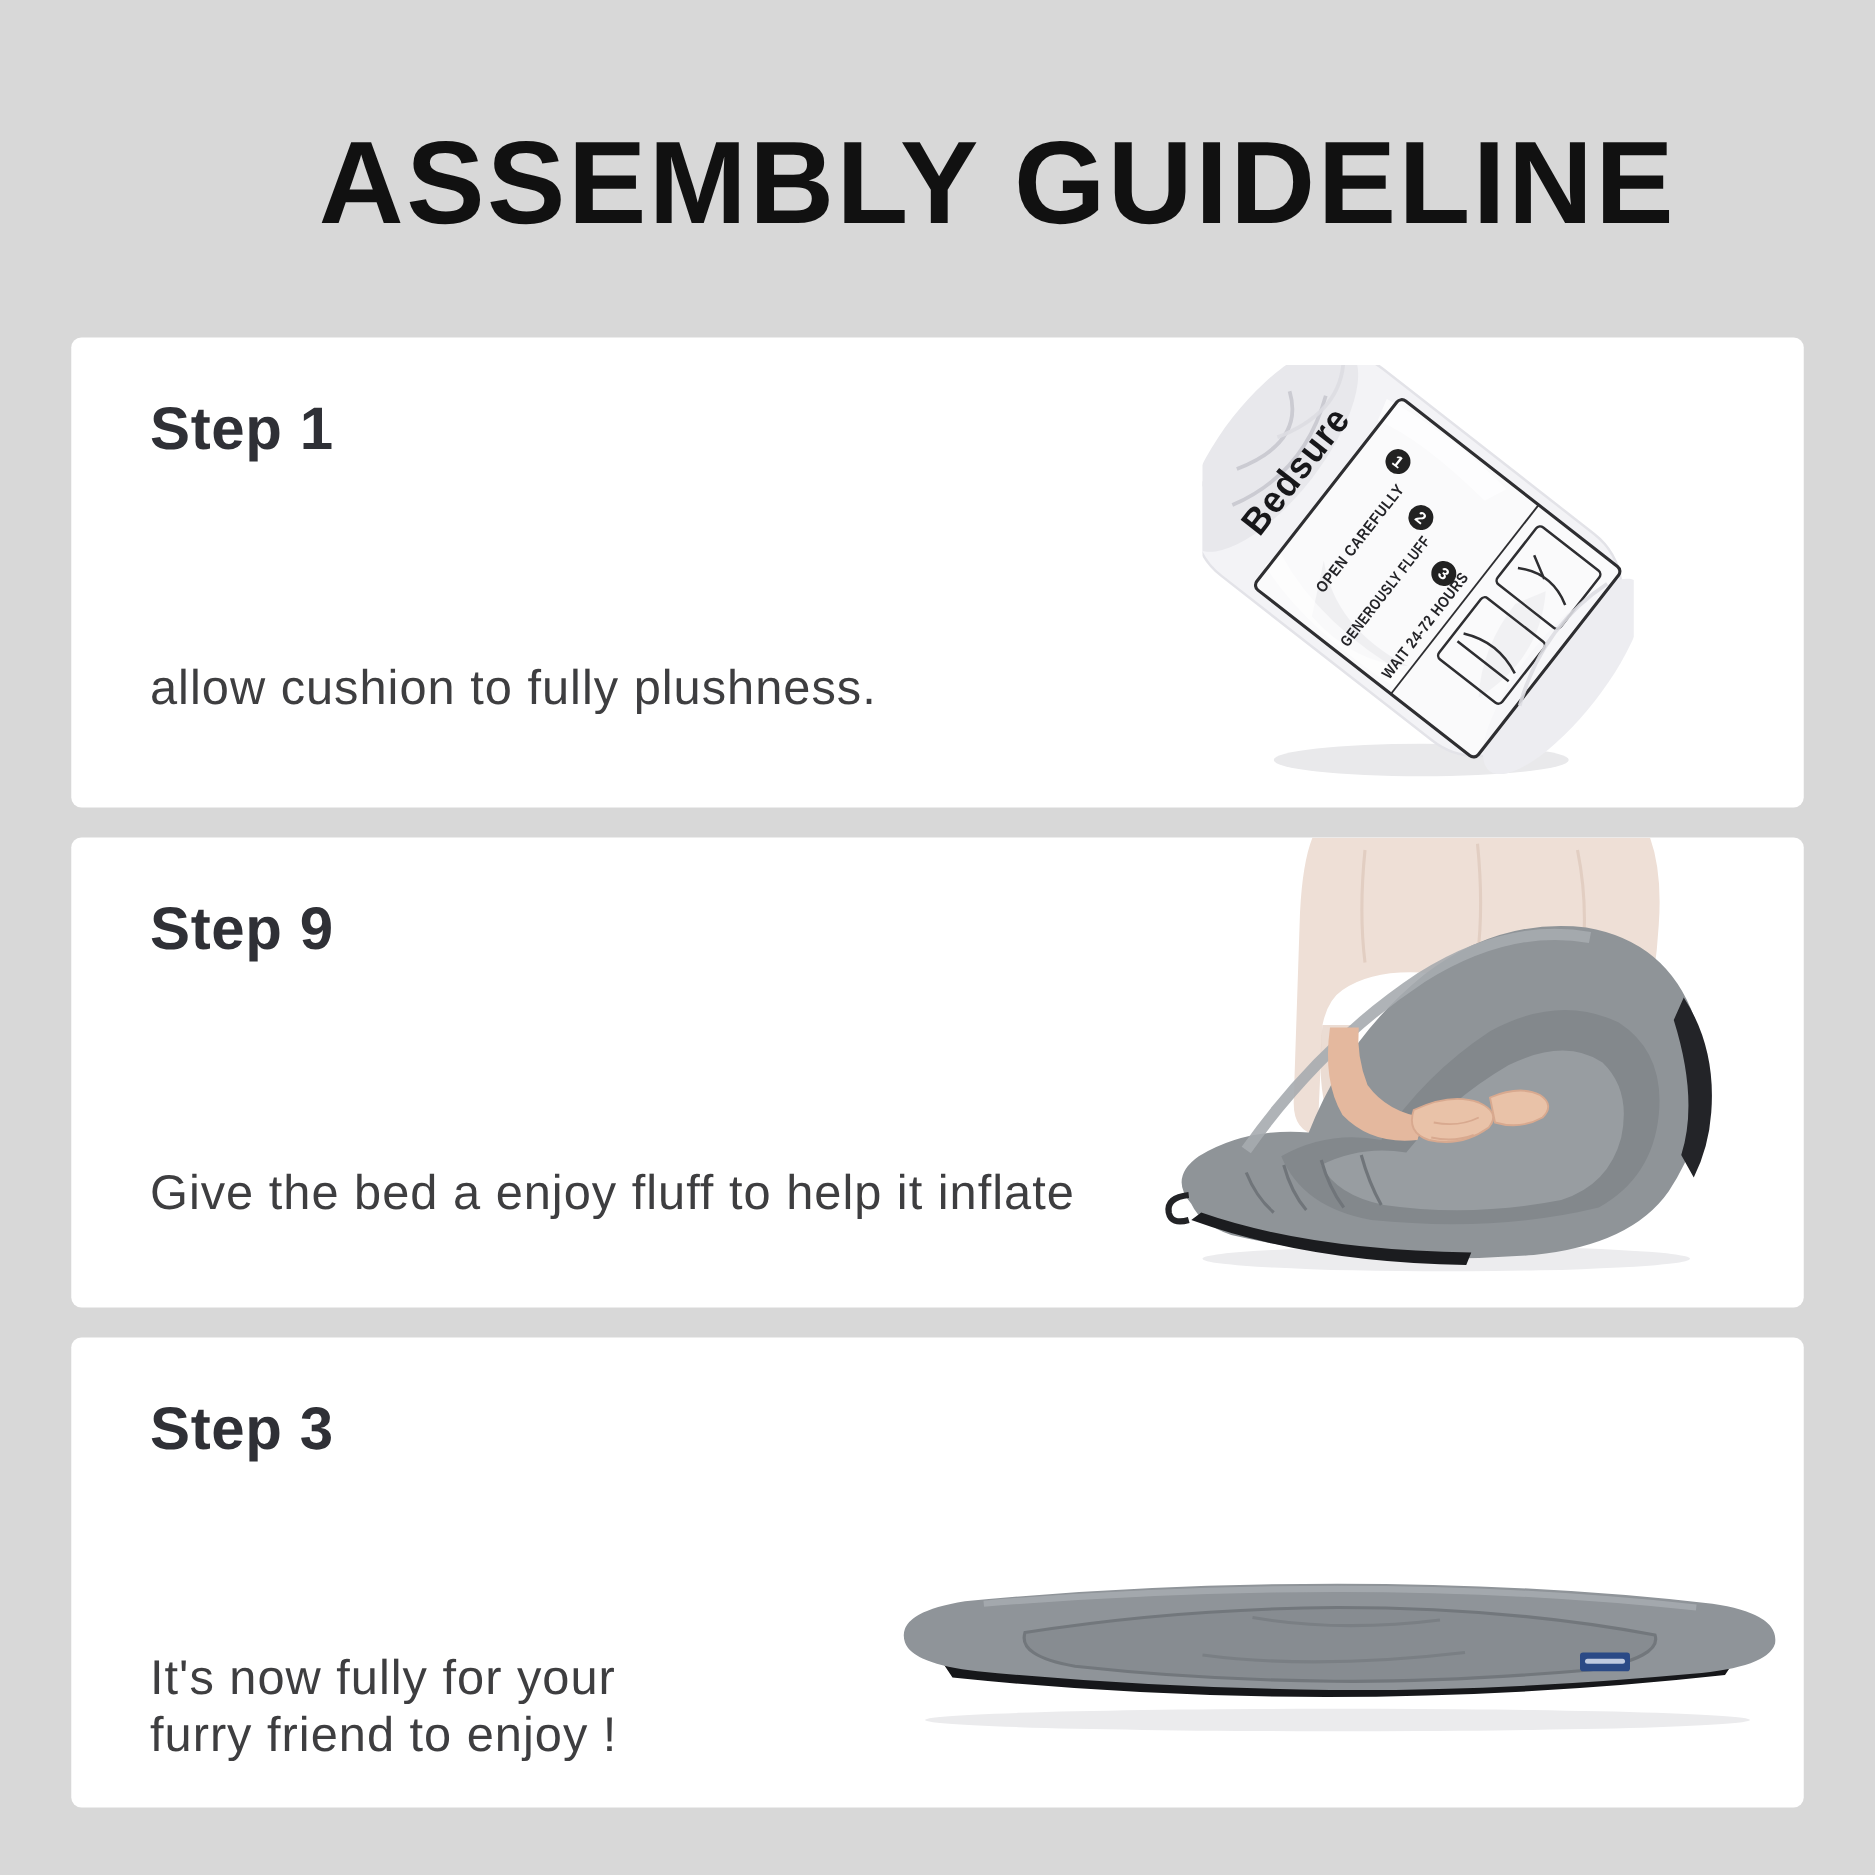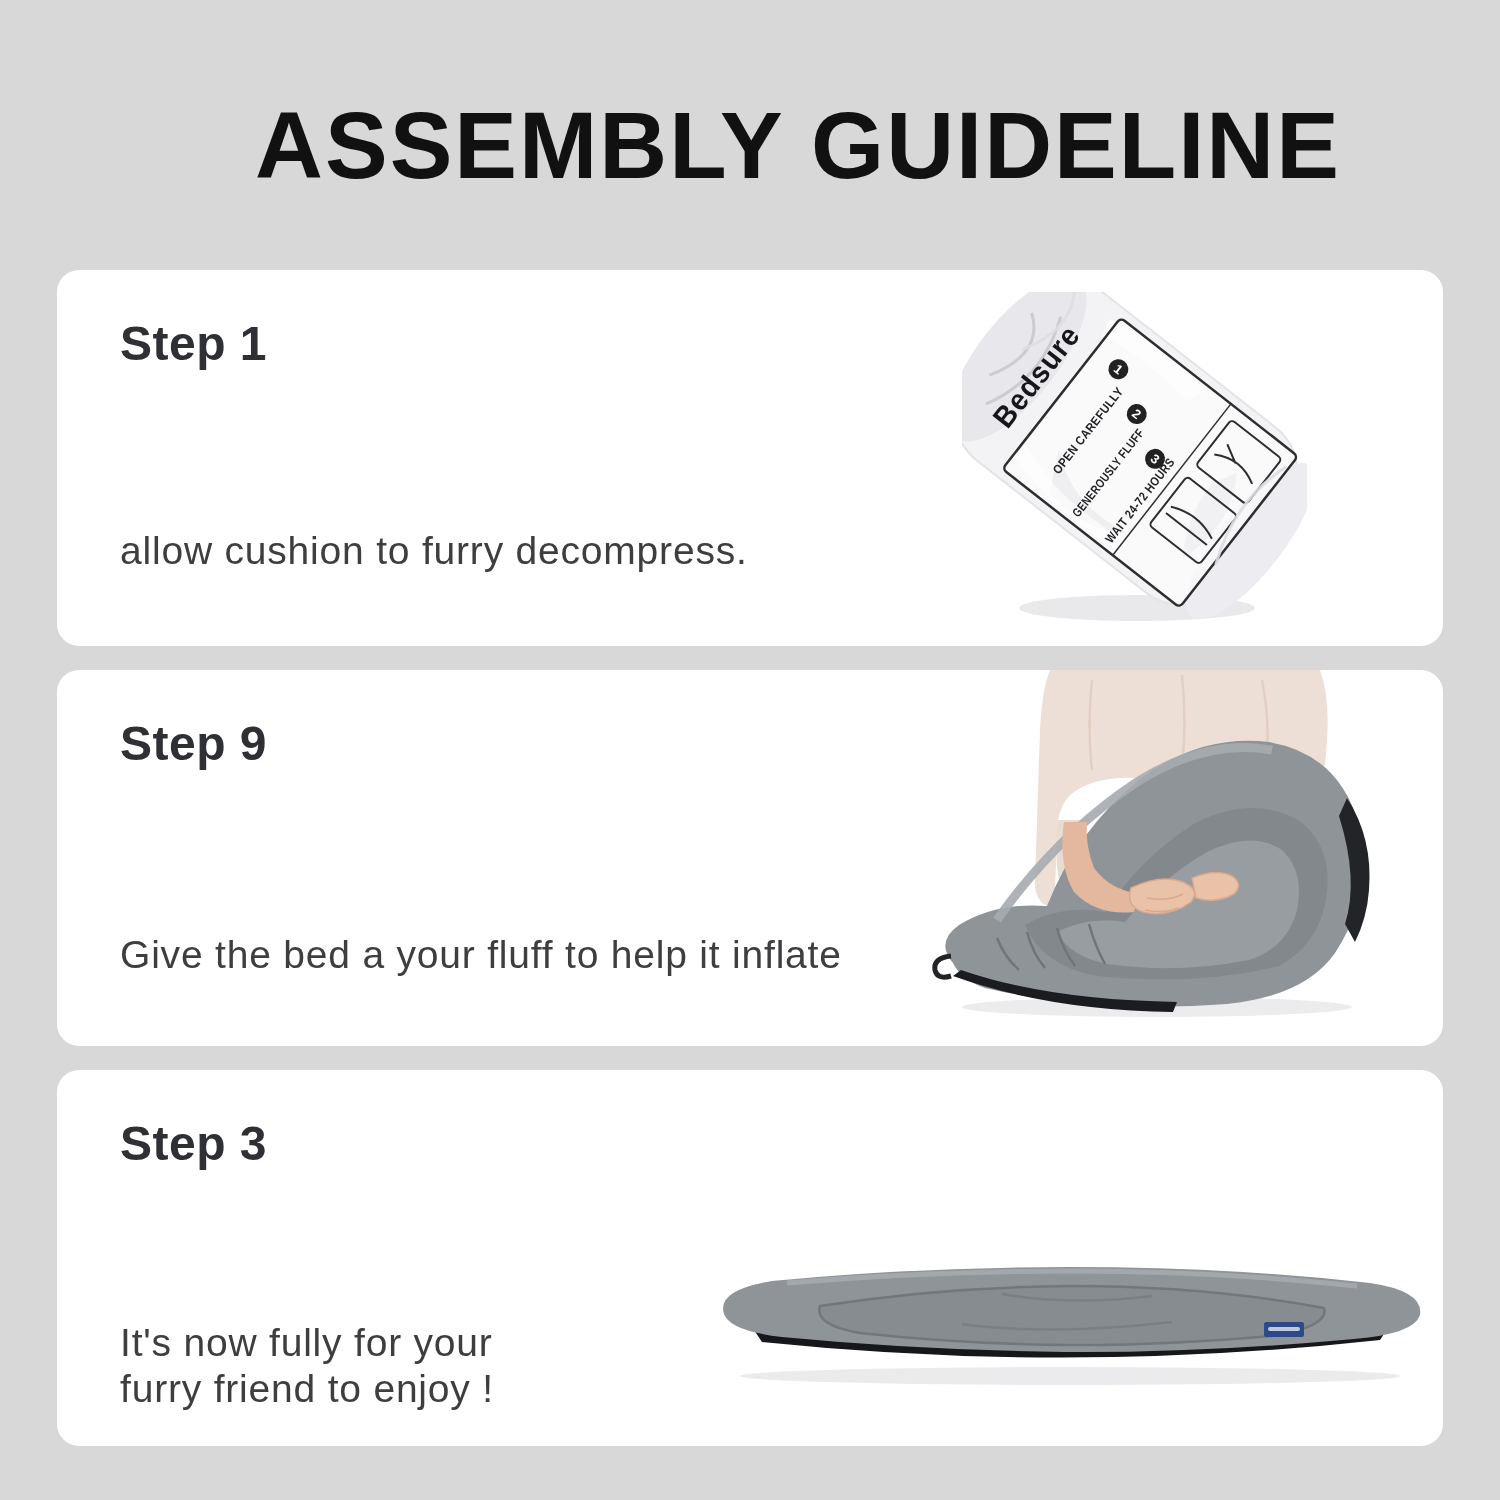--- a/index.html
+++ b/index.html
@@ -19,21 +19,21 @@
     font-weight:700;
     letter-spacing:2px;
     color:#111111;
     padding-left:48px;
   }
   .card{
     position:absolute;
     left:57px;
     width:1386px;height:376px;
     background:#ffffff;
-    border-radius:22px;
+    border-radius:8px;
     overflow:hidden;
   }
   .card-1{top:270px;}
   .card-2{top:670px;}
   .card-3{top:1070px;}
   .step-heading{
     position:absolute;
     left:63px;top:50px;
     margin:0;
     font-size:48px;
@@ -65,21 +65,21 @@
 </head>
 <body>
 
 <div class="page">
 
   <h1 class="page-title">ASSEMBLY GUIDELINE</h1>
 
   <section class="card card-1">
     <h2 class="step-heading">Step 1</h2>
     <p class="step-desc">
-      <span>allow cushion to furry decompress.</span>
+      <span>allow cushion to fully plushness.</span>
     </p>
 
     <svg class="photo photo-roll" viewBox="0 0 345 335" aria-label="bed roll in sealed bag">
       <ellipse cx="175" cy="316" rx="118" ry="13" fill="#e9e9eb"></ellipse>
       <g transform="translate(172,158) rotate(38)">
         <rect x="-175" y="-105" width="330" height="210" rx="58" fill="#f3f3f6" stroke="#e3e3e8" stroke-width="2"></rect>
         <ellipse cx="148" cy="0" rx="32" ry="96" fill="#ededf1"></ellipse>
         <ellipse cx="-148" cy="0" rx="40" ry="100" fill="#e8e8ec"></ellipse>
         <path d="M -165,-45 Q -130,-20 -160,30" fill="none" stroke="#cbcbd2" stroke-width="3"></path>
         <path d="M -140,-60 Q -115,0 -145,55" fill="none" stroke="#cbcbd2" stroke-width="3"></path>
@@ -105,21 +105,21 @@
         <text transform="translate(40,88) rotate(-90)" font-size="12.5" font-weight="700" fill="#242428" letter-spacing="0.5" textLength="104" lengthAdjust="spacingAndGlyphs">WAIT 24-72 HOURS</text>
         <path d="M -150,-96 Q -120,-60 -150,-10" fill="none" stroke="#dddde2" stroke-width="3" opacity="0.9"></path>
         <path d="M 130,-80 Q 110,-20 135,40" fill="none" stroke="#dddde2" stroke-width="3" opacity="0.9"></path>
       </g>
     </svg>
   </section>
 
   <section class="card card-2">
     <h2 class="step-heading">Step 9</h2>
     <p class="step-desc">
-      <span>Give the bed a your fluff to help it inflate</span>
+      <span>Give the bed a enjoy fluff to help it inflate</span>
     </p>
 
     <svg class="photo photo-fluff" viewBox="0 0 520 350" aria-label="person fluffing pet bed">
       <ellipse cx="250" cy="337" rx="195" ry="10" fill="#ececee"></ellipse>
 
       <path d="M 143,0 L 413,0 Q 423,28 420,70 Q 417,120 405,160 Q 399,180 385,178 L 305,130 Q 275,112 230,108 Q 190,106 167,122 Q 155,130 151,150 L 147,238 Q 127,235 128,210 L 133,60 Q 135,20 143,0 Z" fill="#eedfd6"></path>
       <path d="M 185,10 Q 180,60 185,100 M 275,5 Q 280,55 275,95 M 355,10 Q 365,60 357,110" fill="none" stroke="#e2cec2" stroke-width="2.5"></path>
       <path d="M 151,150 Q 147,190 153,215 L 180,210 Q 171,175 175,150 Z" fill="#e6d3c8" opacity="0.8"></path>
       <path d="M 161,208 L 181,210 Q 179,228 171,232 L 159,226 Z" fill="#7b93b5"></path>
 

